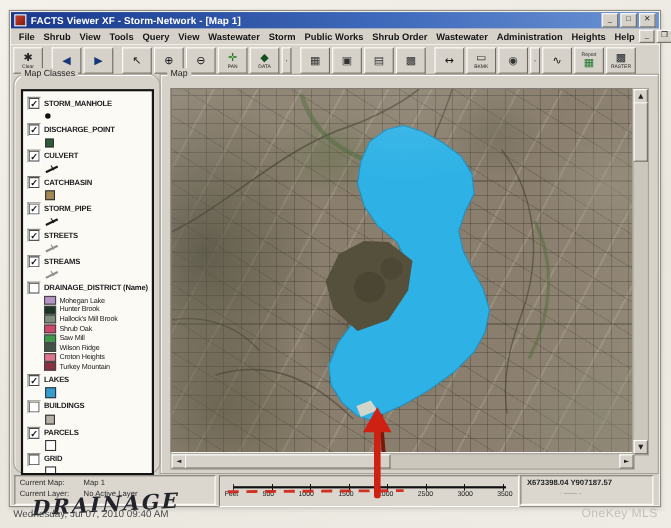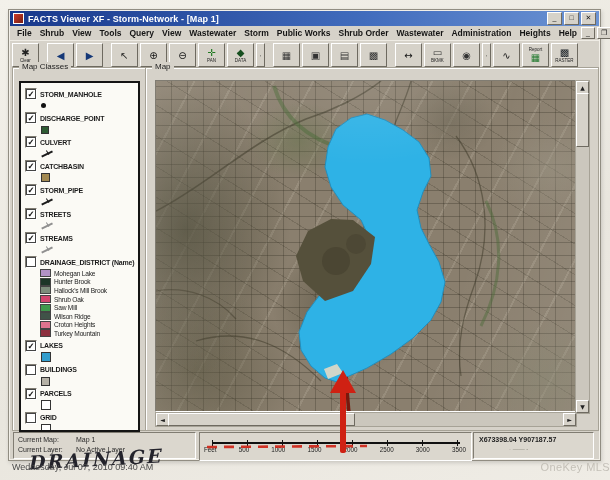--- a/index.html
+++ b/index.html
@@ -80,21 +80,21 @@
   .sb-right{left:464px;width:121px;padding:3px 5px;box-sizing:border-box;}
   .srow{display:flex;font-size:7px;color:#2a2a2a;line-height:10px;}
   .srow .sl{width:58px;}
   .scale-line{position:absolute;left:12px;top:9px;width:248px;height:2px;background:#111;}
   .scale-line:before{content:"";position:absolute;left:0;top:-2px;width:100%;height:6px;background:repeating-linear-gradient(90deg,#111 0 1px,transparent 1px 35px);}
   .ticks{position:absolute;left:4px;top:13px;width:262px;display:flex;justify-content:space-between;font-size:6.3px;color:#222;}
   .coord-text{font-size:7px;font-weight:bold;color:#222;}
   .coord-sub{font-size:6px;color:#8a867c;margin-top:3px;margin-left:30px;}
   
   .footer-date{position:absolute;left:12px;top:462px;font-size:9px;color:#4a4a4a;}
-  .watermark{position:absolute;right:0;top:461px;font-size:11px;color:#c4c0b8;letter-spacing:.4px;}
+  .watermark{position:absolute;right:12px;top:461px;font-size:11px;color:#c4c0b8;letter-spacing:.4px;}
   
   .anno{position:absolute;left:0;top:0;width:610px;height:480px;pointer-events:none;z-index:40;}
 </style>
 </head>
 <body>
 
 <div class="photo-bg"></div>
 
 <div class="app">
 
@@ -196,21 +196,21 @@
     <span class="tbtn">
       <span class="lbl">Report</span>
       <span class="glyph" style="color: rgb(29, 122, 42);">▦</span>
     </span>
     <span class="tbtn">
       <span class="glyph" style="color: rgb(32, 38, 44);">▩</span>
       <span class="lbl">RASTER</span>
     </span>
   </div>
 
-  <div class="groupbox" style="left:3px;top:57px;width:132px;height:362px;">
+  <div class="groupbox" style="left:3px;top:57px;width:132px;height:362px;border-radius:11px;">
     <span class="gb-label">Map Classes</span>
     <div class="legend-box">
 
       <div class="lrow">
         <span class="cb">✓</span>
         <span class="llabel">STORM_MANHOLE</span>
       </div>
       <div class="symline">
           <span class="dot"></span>
         </div>

